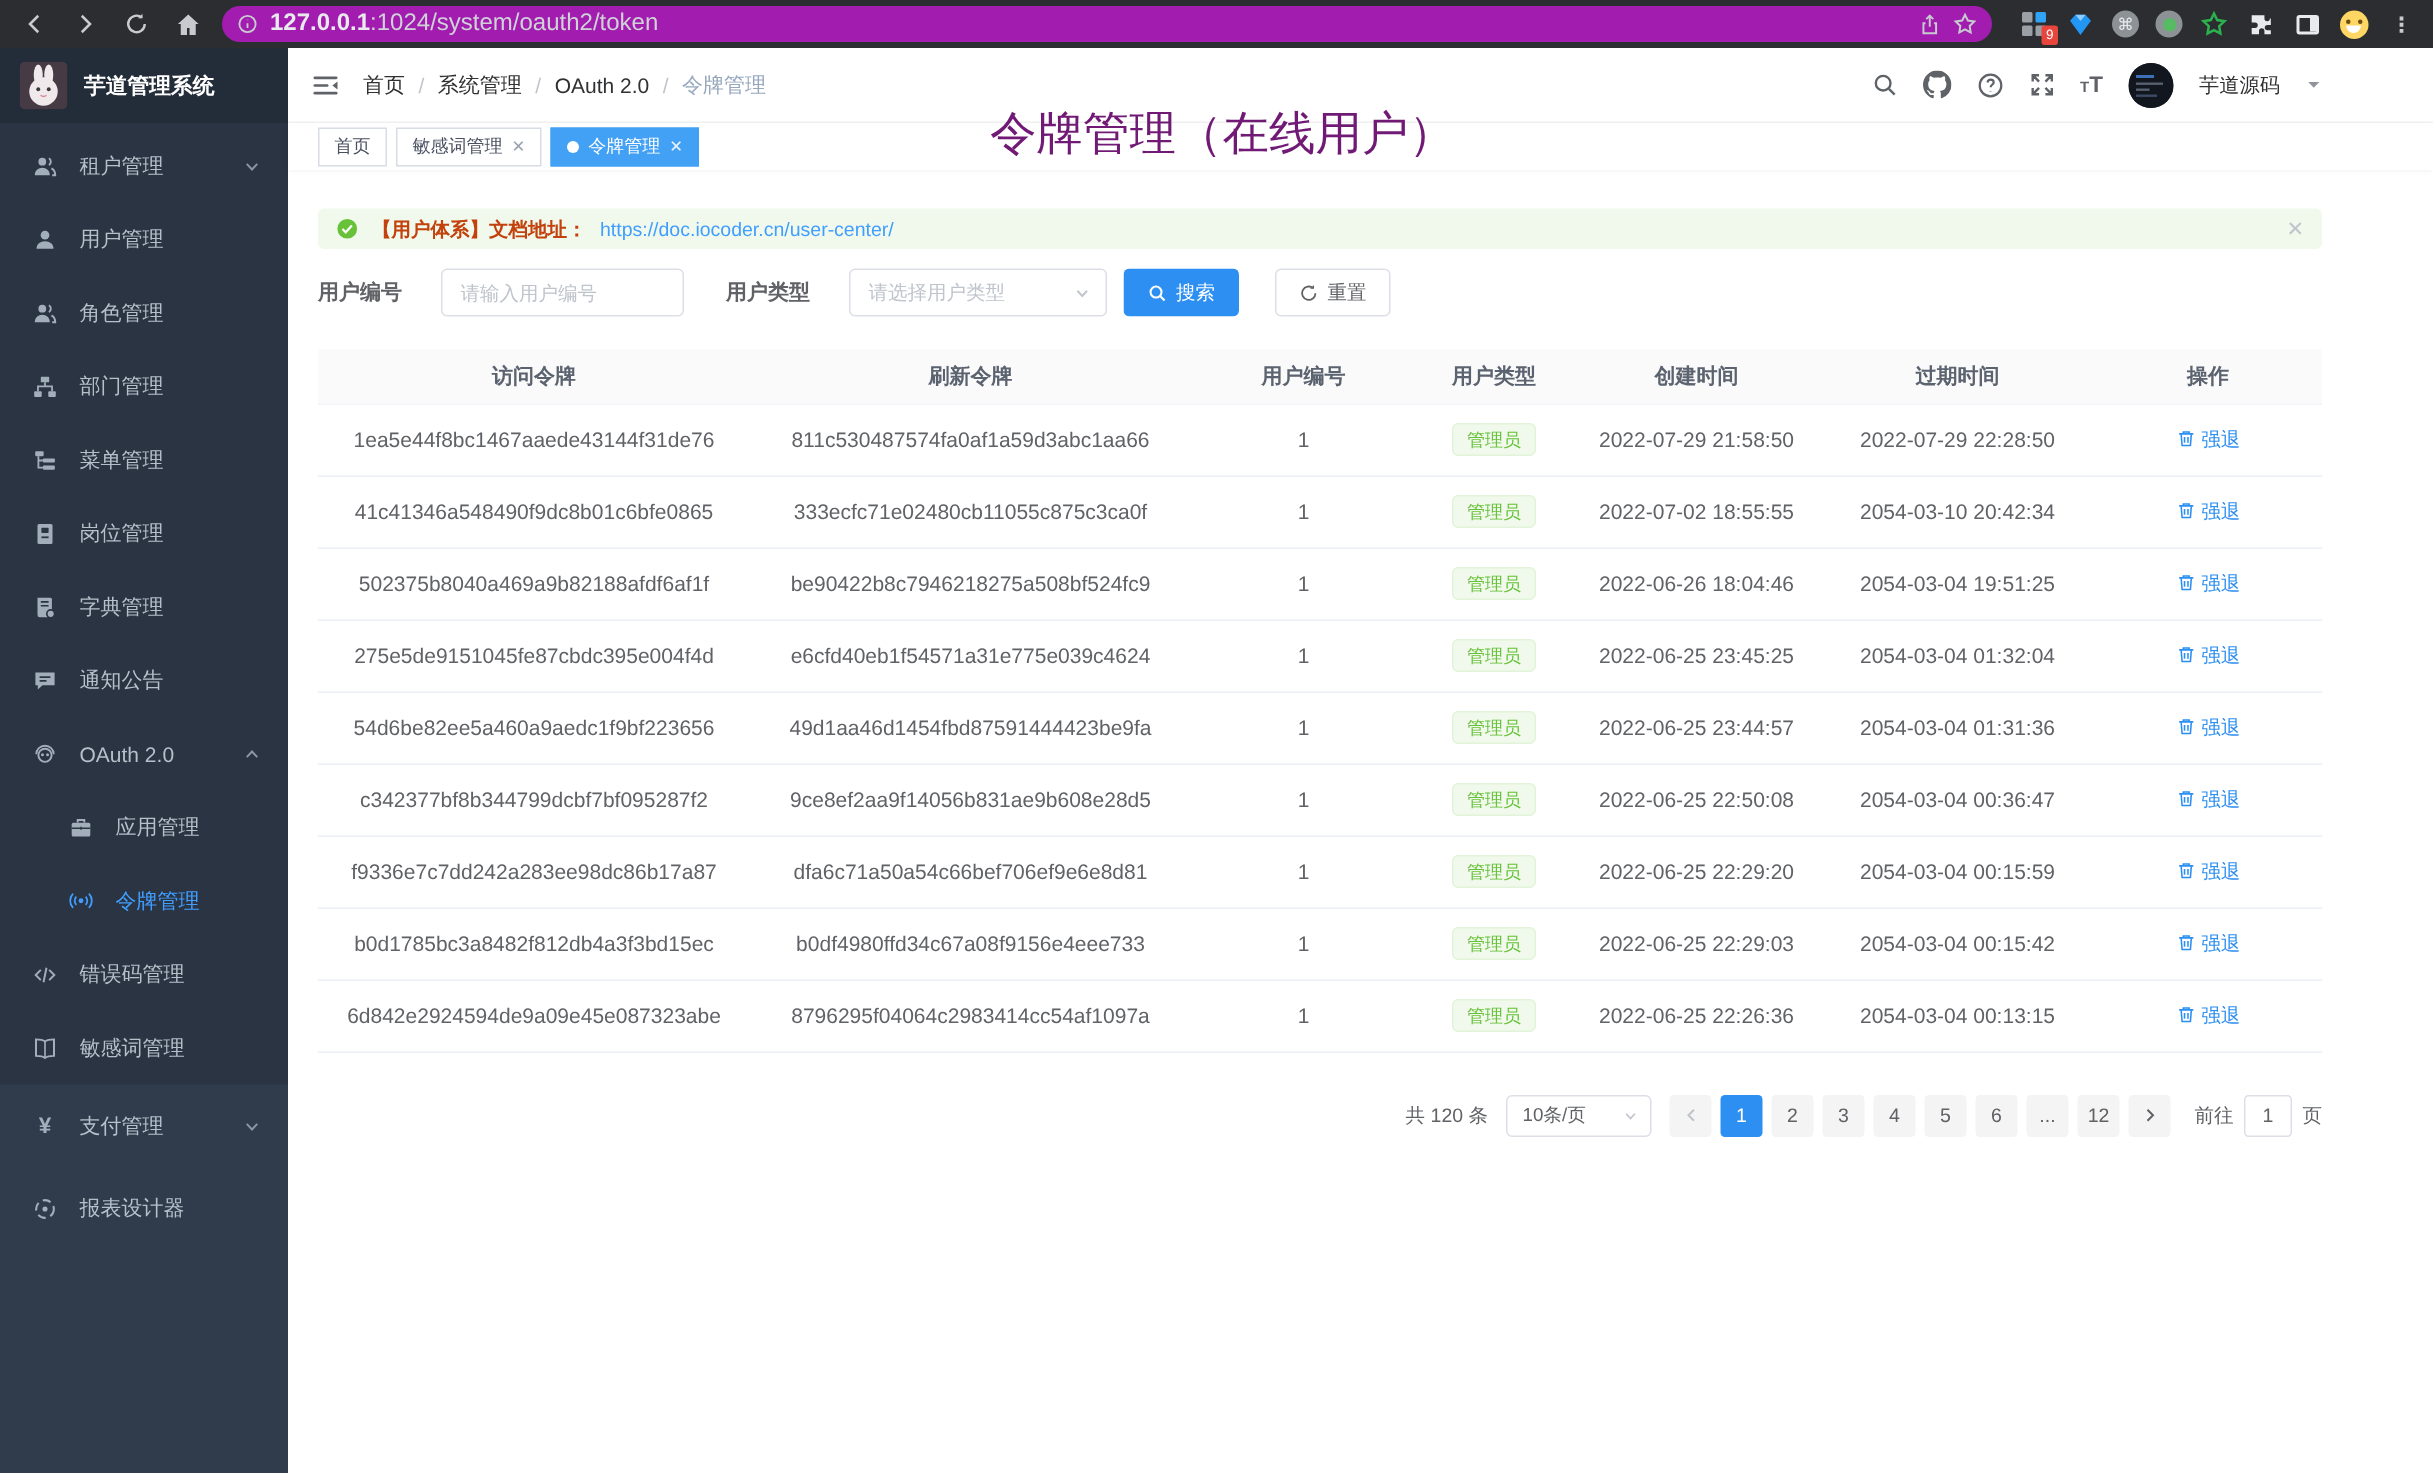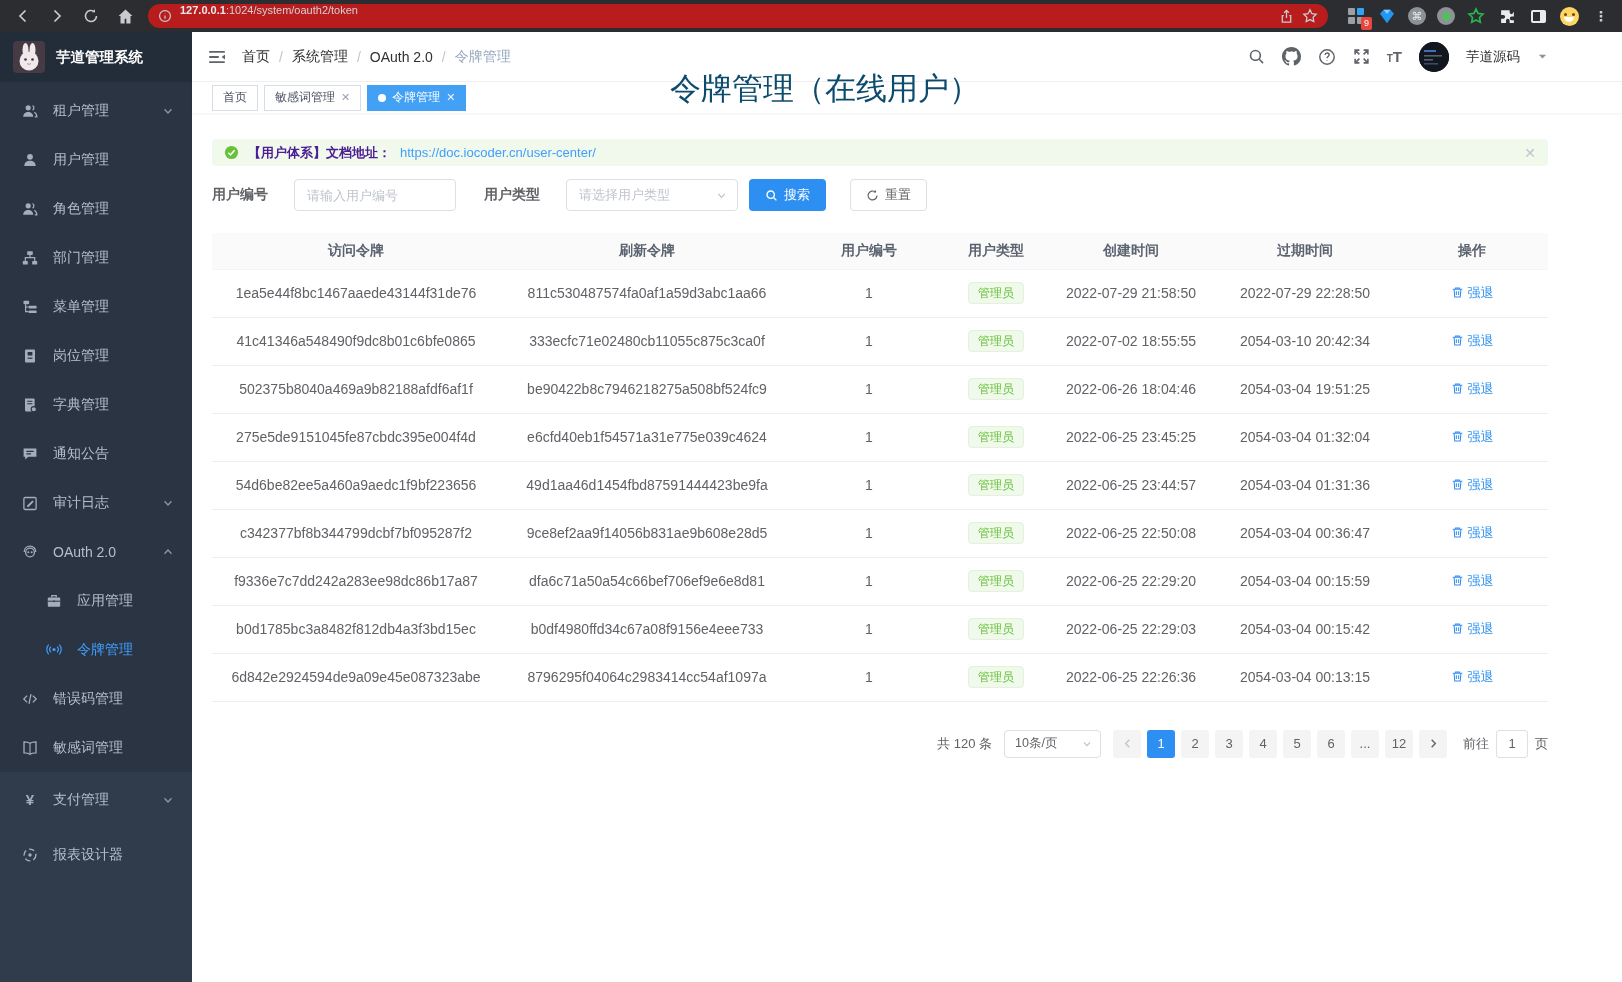--- a/index.html
+++ b/index.html
@@ -4,21 +4,21 @@
 <style>
   *{margin:0;padding:0;box-sizing:border-box}
   html,body{width:1622px;height:982px;overflow:hidden}
   body{font-family:"Liberation Sans","DejaVu Sans",sans-serif;background:#fff;color:#606266}
   .icon{display:inline-flex;align-items:center;justify-content:center}
   svg{display:block}
 
   
   .chrome{height:32px;background:#2c2d31;display:flex;align-items:center;padding:0 10px}
   .chrome .nav-ic{width:26px;height:26px;display:flex;align-items:center;justify-content:center;margin-right:8px;color:#c7cbd0}
-  .omnibox{flex:1;height:24px;background:#b91c1c;border-radius:13px;display:flex;padding:0 10px;margin:0 8px 0 2px;color:#e8eaed;font-size:11px;gap:8px}
+  .omnibox{flex:1;height:24px;background:#a21caf;border-radius:13px;display:flex;align-items:center;padding:0 10px;margin:0 8px 0 2px;color:#e8eaed;font-size:16px;gap:8px}
   .omnibox .url{flex:1;white-space:nowrap;overflow:hidden}
   .omnibox .host{color:#e8eaed;font-weight:bold}
   .omnibox .rest{color:#cfd3d8}
   .ext-area{display:flex;align-items:center;gap:11px;padding-left:10px}
   .ext{width:20px;height:20px;display:flex;align-items:center;justify-content:center;position:relative}
   .ext-badge{position:absolute;right:-6px;bottom:-4px;background:#e8453c;color:#fff;font-size:9px;line-height:11px;padding:1px 3px;border-radius:2px}
   .grid2x2{display:grid;grid-template-columns:7px 7px;grid-template-rows:7px 7px;gap:2px}
   .grid2x2 i{background:#9aa0a6;border-radius:1px}
   .grid2x2 i.b{background:#30a3f7}
   .circle-ext{width:18px;height:18px;border-radius:50%;background:#8d9297;display:flex;align-items:center;justify-content:center;color:#e8eaed;font-size:11px}
@@ -59,25 +59,25 @@
   .user-name{font-size:13.5px;color:#303133}
   .caret{color:#909399}
 
   .tabsbar{height:31px;display:flex;align-items:center;gap:6px;padding:0 0 0 20px;box-shadow:0 1px 3px rgba(0,0,0,.06);flex-shrink:0}
   .tag{height:26px;display:flex;align-items:center;gap:6px;padding:0 10px;border:1px solid #d8dce5;background:#fff;color:#495060;font-size:12px;cursor:pointer}
   .tag .x{font-size:11px;color:#9aa2ad}
   .tag.active{background:#42a0f5;border-color:#42a0f5;color:#fff}
   .tag.active .x{color:#eaf4ff}
   .tag .dot{width:8px;height:8px;border-radius:50%;background:#fff;display:inline-block}
 
-  .annotation{position:absolute;left:478px;top:36px;font-size:31px;font-weight:500;color:#0c4a6e;z-index:5;white-space:nowrap}
+  .annotation{position:absolute;left:468px;top:36px;font-size:31px;font-weight:500;color:#701a75;z-index:5;white-space:nowrap}
 
   .content{padding:26px 74px 0 20px}
   .alert{width:1336px;height:27px;background:#f0f9eb;border-radius:4px;display:flex;align-items:center;gap:9px;padding:0 12px;font-size:13px}
-  .alert .a-text{color:#4c1d95;font-weight:bold}
+  .alert .a-text{color:#c2410c;font-weight:bold}
   .alert .a-link{color:#409eff;text-decoration:none}
   .alert .a-close{margin-left:auto;color:#c0c4cc;font-size:14px;cursor:pointer}
 
   .filter{width:1336px;display:flex;align-items:center;margin-top:13px;font-size:14px}
   .f-label{font-weight:bold;color:#606266;margin-right:26px}
   .f-input{width:162px;height:32px;border:1px solid #dcdfe6;border-radius:4px;padding:0 12px;font-size:13px;color:#606266;outline:none;margin-right:28px;font-family:inherit}
   .f-input::placeholder{color:#bfc4cc}
   .f-select{width:172px;height:32px;border:1px solid #dcdfe6;border-radius:4px;padding:0 10px 0 12px;display:flex;align-items:center;font-size:13px;color:#bfc4cc;margin-right:11px;cursor:pointer}
   .f-select .sel-caret{margin-left:auto;color:#c0c4cc}
   .btn{height:32px;border-radius:4px;display:inline-flex;align-items:center;gap:6px;padding:0 15px;font-size:13px;cursor:pointer;border:1px solid transparent}
@@ -285,34 +285,20 @@
           <span class="icon">
             <svg width="16" height="16" viewBox="0 0 16 16">
               <path d="M1.6 2.4h12.8v8.4H6.4l-3.2 2.8v-2.8H1.6z" fill="currentColor"></path>
               <path d="M4.4 5.4h7.2M4.4 7.9h4.6" stroke="#2a3442" stroke-width="1.2"></path>
             </svg>
           </span>
           <span>通知公告</span>
         </div>
         <div class="menu-item">
           <span class="icon">
-            <svg width="16" height="16" viewBox="0 0 16 16">
-              <rect x="1.9" y="2.5" width="12.2" height="12" rx="1.2" stroke="currentColor" stroke-width="1.3" fill="none"></rect>
-              <path d="M5.2 10.6l5.2-5.2 1.3 1.3-5.2 5.2H5.2z" fill="currentColor"></path>
-            </svg>
-          </span>
-          <span>审计日志</span>
-          <span class="arrow icon">
-            <svg width="12" height="12" viewBox="0 0 12 12" fill="none" stroke="currentColor" stroke-width="1.3">
-              <path d="M2.5 4.2L6 8l3.5-3.8"></path>
-            </svg>
-          </span>
-        </div>
-        <div class="menu-item">
-          <span class="icon">
             <svg width="17" height="17" viewBox="0 0 16 16">
               <path d="M2.2 8.4C2.2 5 4.8 2.7 8 2.7s5.8 2.3 5.8 5.7" stroke="currentColor" stroke-width="1.3" fill="none"></path>
               <circle cx="8" cy="9" r="4.4" stroke="currentColor" stroke-width="1.3" fill="none"></circle>
               <circle cx="6.3" cy="8.7" r="1" fill="currentColor"></circle>
               <circle cx="9.7" cy="8.7" r="1" fill="currentColor"></circle>
             </svg>
           </span>
           <span>OAuth 2.0</span>
           <span class="arrow icon">
             <svg width="12" height="12" viewBox="0 0 12 12" fill="none" stroke="currentColor" stroke-width="1.3">

